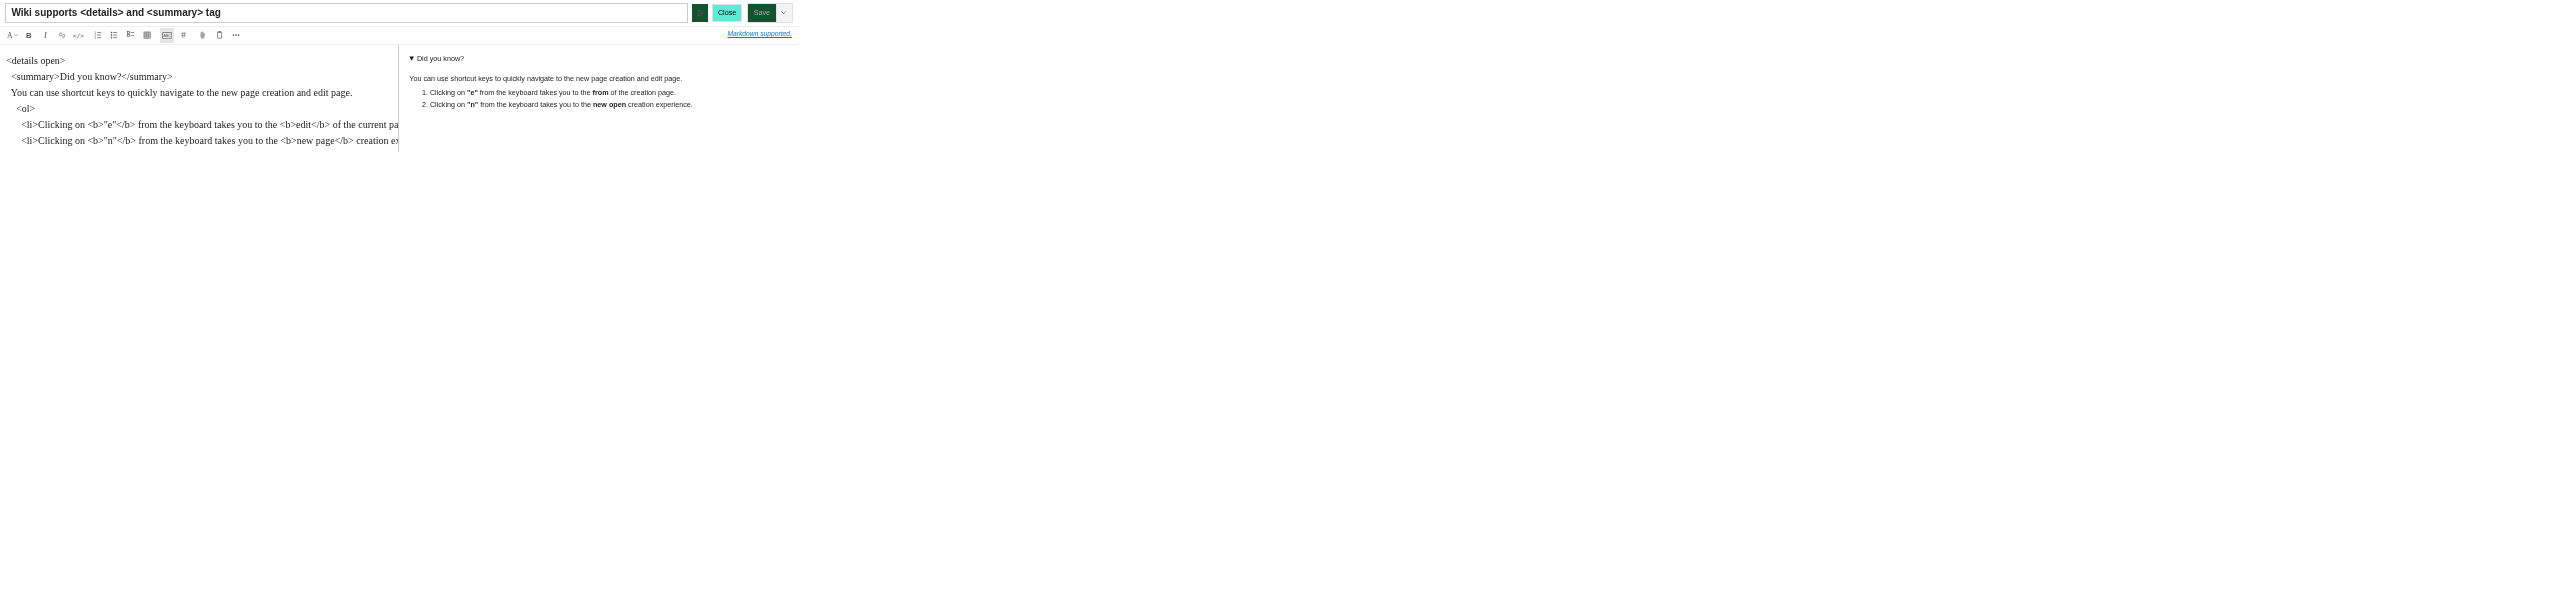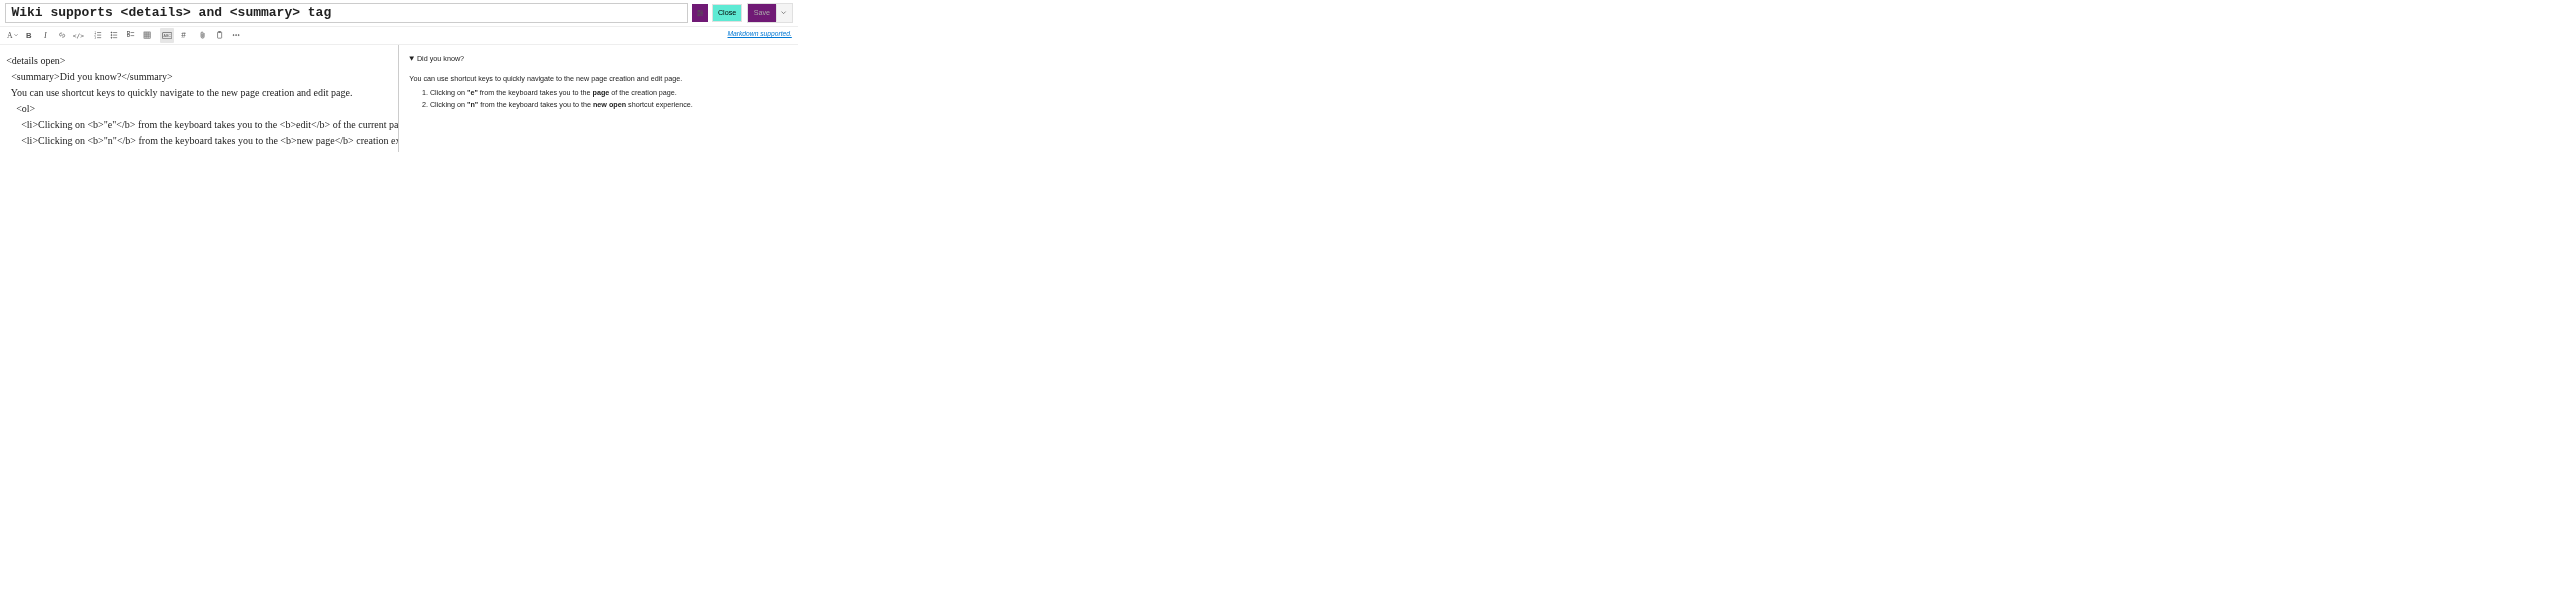--- a/index.html
+++ b/index.html
@@ -14,37 +14,36 @@
   }
   .header-row {
     display: flex;
     align-items: center;
     padding: 3.1px 5.2px;
     gap: 4.1px;
     border-bottom: 0.5px solid #eee;
   }
   .title-input {
     flex: 1;
-    font-size: 13px;
+    font-size: 10px;
     font-weight: 600;
     border: 0.5px solid #ccc;
     padding: 3.1px 5.2px;
     height: 19.6px;
     color: #222;
     outline: none;
-    font-family: Liberation Mono, monospace;
   }
   .hdr-btn {
     height: 17.5px;
     min-width: 15.5px;
     display: flex;
     align-items: center;
     justify-content: center;
     border: 0.5px solid transparent;
-    background: #701a75;
+    background: #14532d;
     cursor: pointer;
     padding: 0 5.2px;
     font-size: 7.2px;
   }
   .hdr-icon {
     width: 15.5px;
     padding: 0;
   }
   .close-btn {
     background: #5eead4;
@@ -259,22 +258,22 @@
       &lt;li&gt;Clicking on &lt;b&gt;"e"&lt;/b&gt; from the keyboard takes you to the &lt;b&gt;edit&lt;/b&gt; of the current page.&lt;/li&gt;
       &lt;li&gt;Clicking on &lt;b&gt;"n"&lt;/b&gt; from the keyboard takes you to the &lt;b&gt;new page&lt;/b&gt; creation experience.&lt;/li&gt;
     &lt;/ol&gt;
 &lt;/details&gt;</div>
   <div class="preview-pane">
     <details open="">
       <summary>Did you know?</summary>
       <p>You can use shortcut keys to quickly navigate to the new page creation and edit page.</p>
       <ol>
         <li>
-          <span>Clicking on </span><b>"e"</b><span> from the keyboard takes you to the </span><b>page</b><span> of the creation page.</span>
+          <span>Clicking on </span><b>"e"</b><span> from the keyboard takes you to the </span><b>from</b><span> of the creation page.</span>
         </li>
         <li>
-          <span>Clicking on </span><b>"n"</b><span> from the keyboard takes you to the </span><b>new open</b><span> shortcut experience.</span>
+          <span>Clicking on </span><b>"n"</b><span> from the keyboard takes you to the </span><b>new open</b><span> creation experience.</span>
         </li>
       </ol>
     </details>
   </div>
 </div>
 
 
 </body></html>

